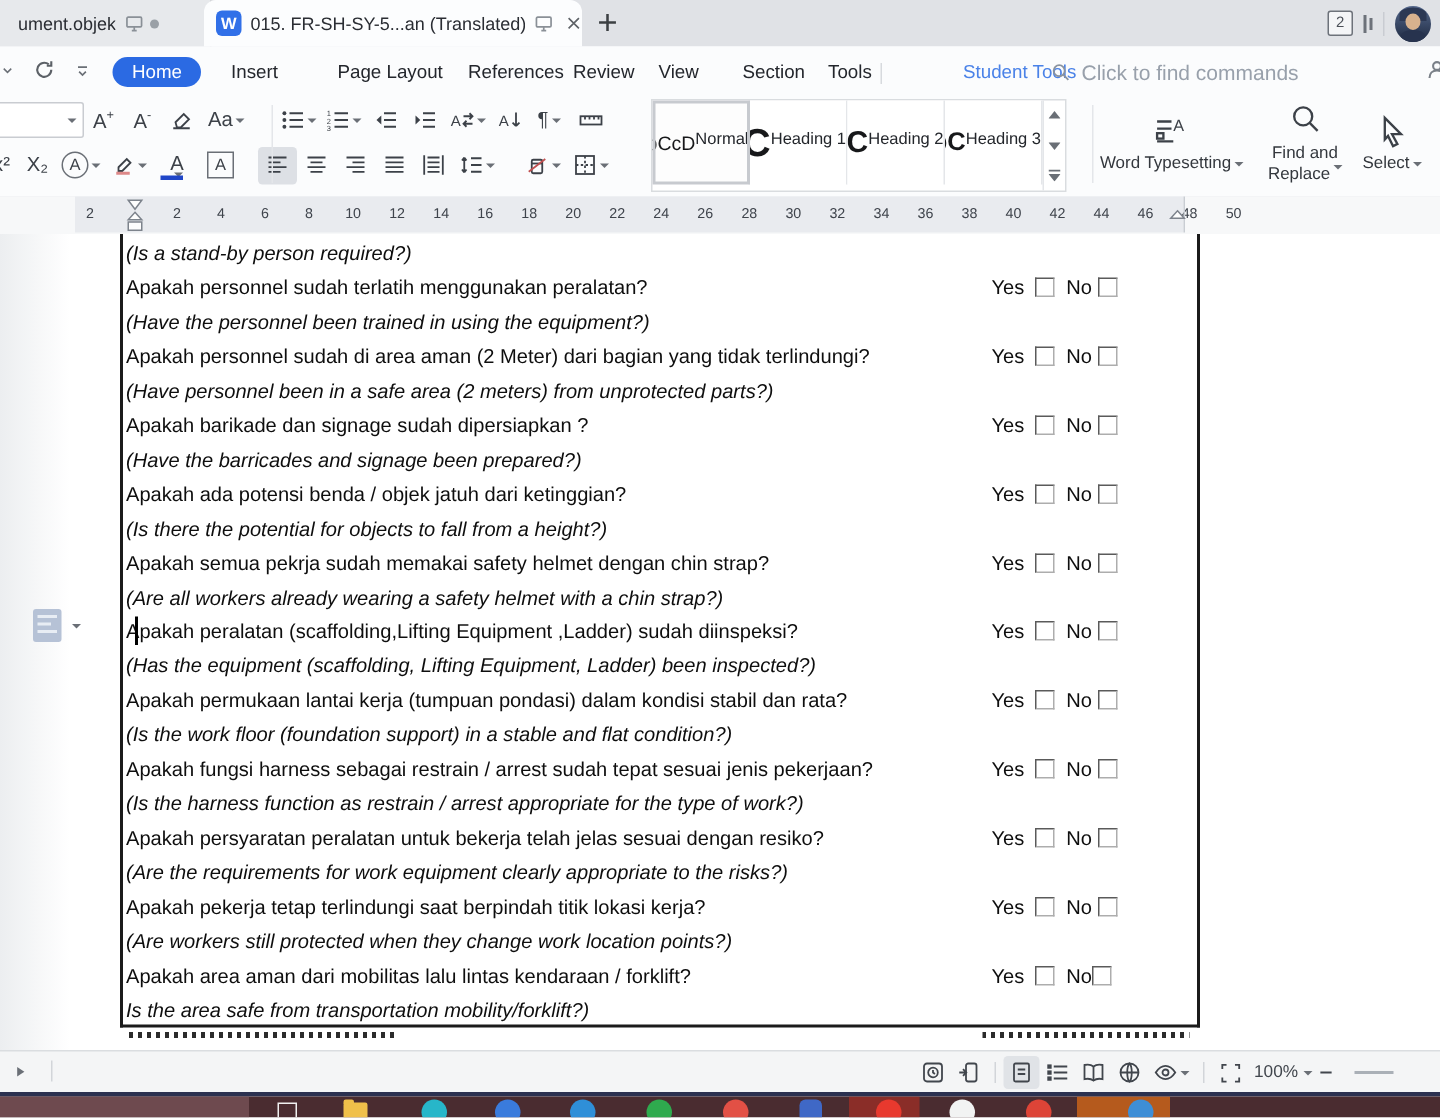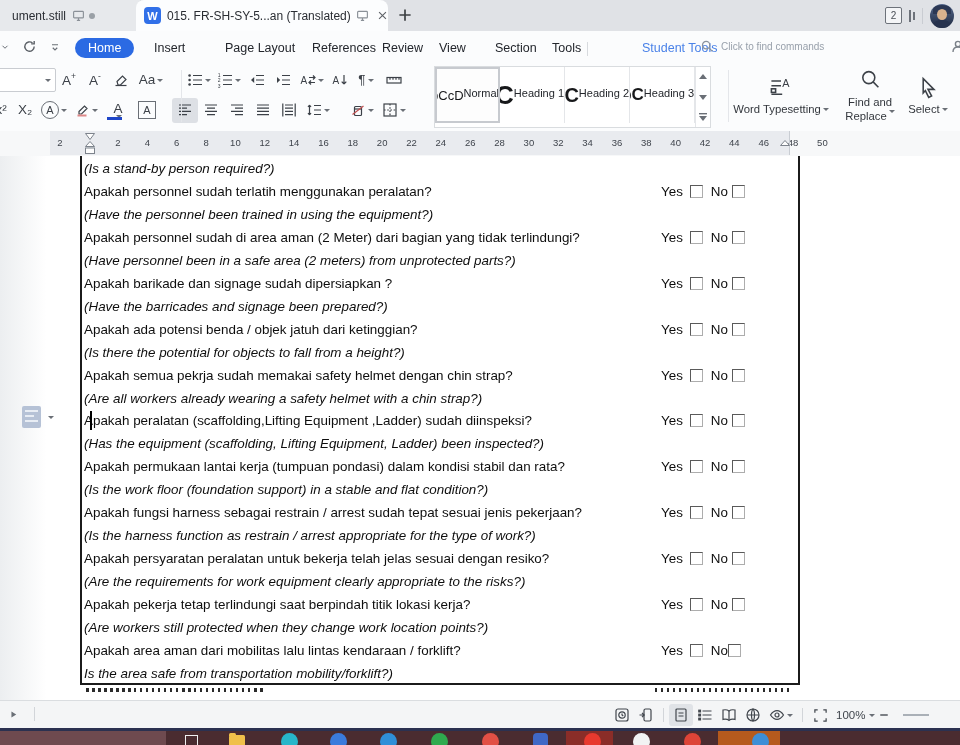--- a/index.html
+++ b/index.html
@@ -25,21 +25,21 @@
   .avatar .hood{position:absolute;left:3px;top:1px;width:18px;height:9px;border-radius:50% 50% 0 0;background:#2c3854;}
   .avatar .body{position:absolute;left:4px;top:16px;width:16px;height:9px;border-radius:45% 45% 0 0;background:#27334e;}
   
   .menubar{position:absolute;left:0;top:31px;width:960px;height:33px;background:#fbfcfd;}
   .mb-left{position:absolute;left:2px;top:8px;display:flex;align-items:center;gap:12px;color:#5c6167;}
   .menu-item{position:absolute;top:7px;font-size:12.5px;color:#23262c;white-space:nowrap;padding:3px 2px;}
   .menu-item.pill{background:#2b6ae3;color:#fff;border-radius:12px;padding:3px 13px;font-weight:normal;}
   .menu-item.accent{color:#4a82e8;}
   .menu-sep{position:absolute;top:11px;width:1px;height:14px;background:#d7dade;}
   .cmd-search{position:absolute;left:700px;top:8px;display:flex;align-items:center;gap:5px;}
-  .cmd-search input{border:none;outline:none;background:transparent;font-size:10px;width:150px;color:#333;font-family:"Liberation Sans",sans-serif;}
+  .cmd-search input{border:none;outline:none;background:transparent;font-size:14px;width:150px;color:#333;font-family:"Liberation Sans",sans-serif;}
   .cmd-search input::placeholder{color:#98a0ab;}
   .mb-edge{position:absolute;right:-6px;top:8px;color:#7a8088;}
   
   .ribbon{position:absolute;left:0;top:64px;width:960px;height:67px;background:#fbfcfd;border-bottom:1px solid #e3e5e8;}
   .tb-row{position:absolute;left:0;display:flex;align-items:center;height:26px;}
   .tb-row1{top:3px;}
   .tb-row2{top:33px;}
   .tbtn{height:25px;display:flex;align-items:center;justify-content:center;border-radius:3px;color:#3c4148;position:relative;flex:0 0 auto;}
   .tbtn.active{background:#dde0e5;}
   .glyph{font-size:13.5px;line-height:1;}
@@ -100,21 +100,21 @@
   .tk-folder{width:16px;height:11px;border-radius:1.5px;margin-top:2px;position:relative;}
   .tk-folder:before{content:"";position:absolute;left:0;top:-2.5px;width:7px;height:3px;border-radius:1.5px 1.5px 0 0;background:inherit;}
 </style>
 </head>
 <body>
 
 <div class="screen">
 
   <div class="tabbar">
     <div class="tab tab-left">
-      <span class="tab-title">ument.still</span>
+      <span class="tab-title">ument.objek</span>
       <span>
         <svg width="13" height="13" viewBox="0 0 16 16" fill="none" stroke="#8a9097" stroke-width="1.4">
             <rect x="2" y="3" width="12" height="8" rx="1"></rect>
             <path d="M6 14h4M8 11v3"></path>
           </svg>
       </span>
       <span class="tab-dot"></span>
     </div>
     <div class="tab tab-active">
       <span class="wlogo">W</span>

